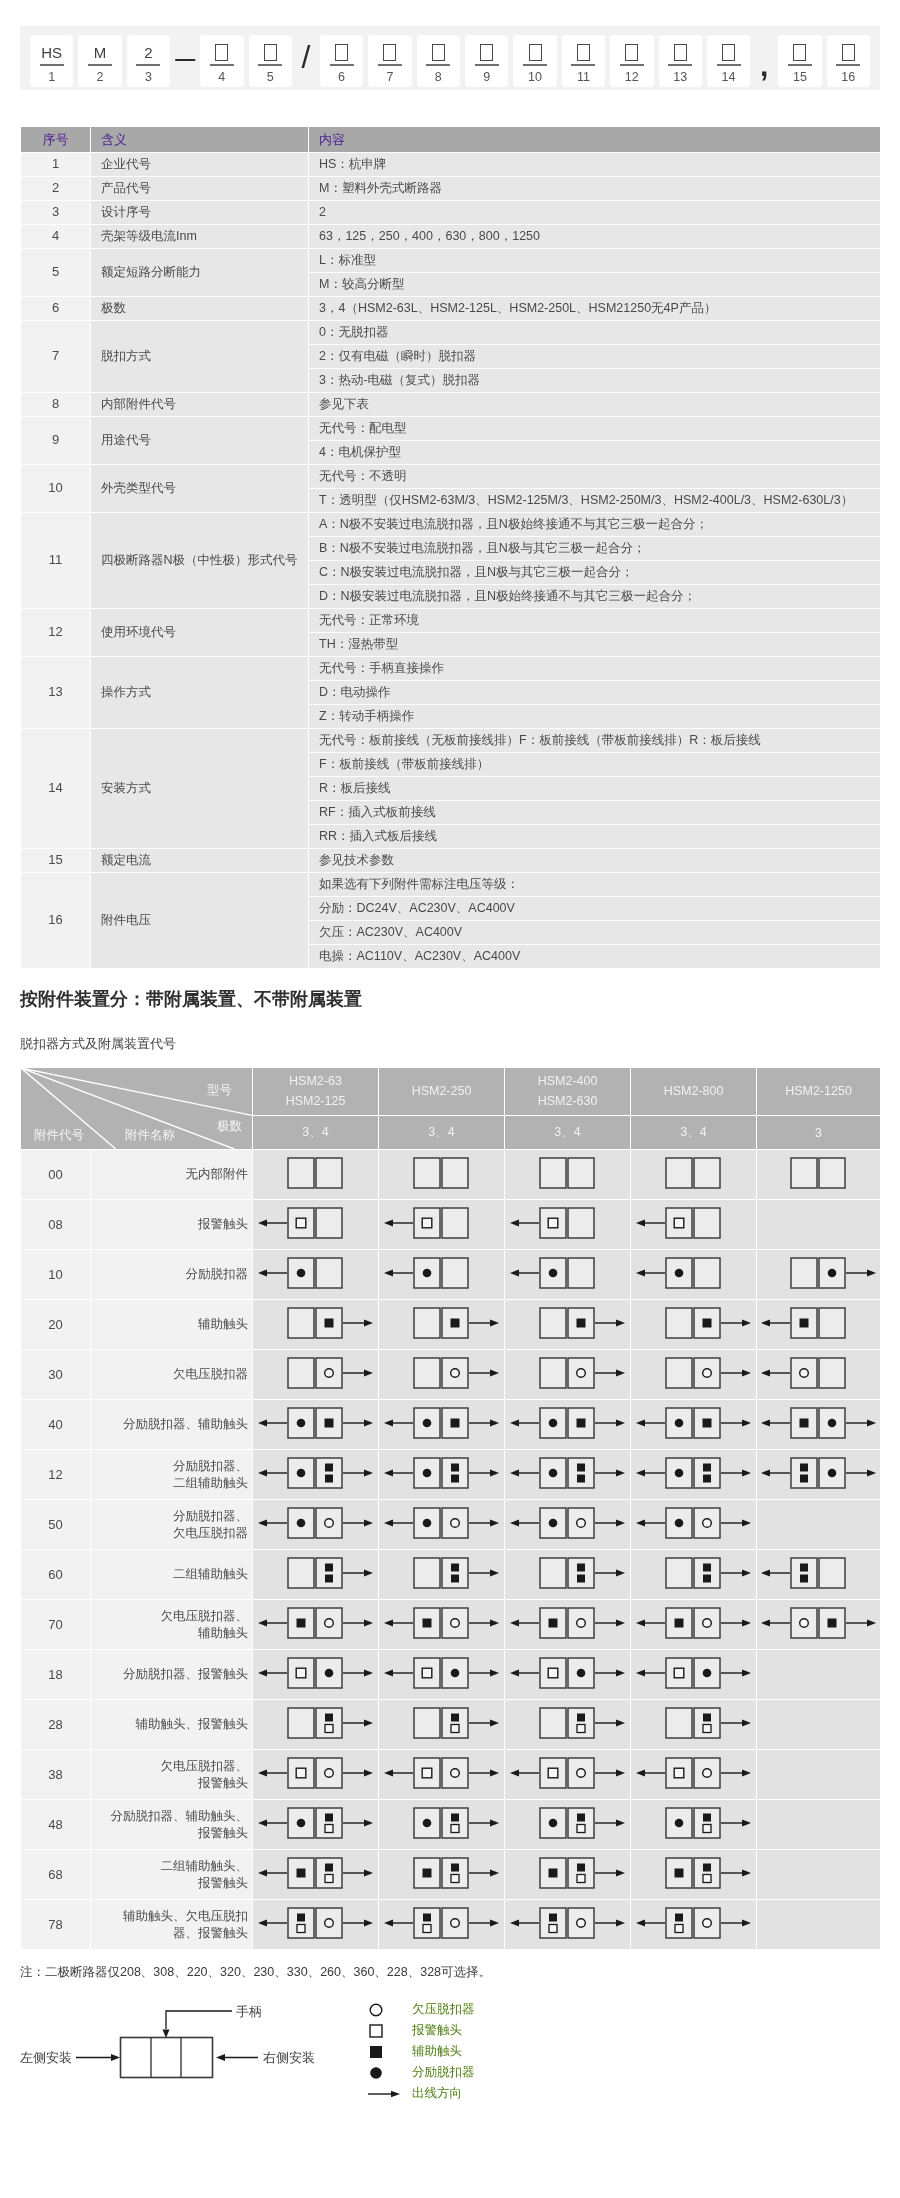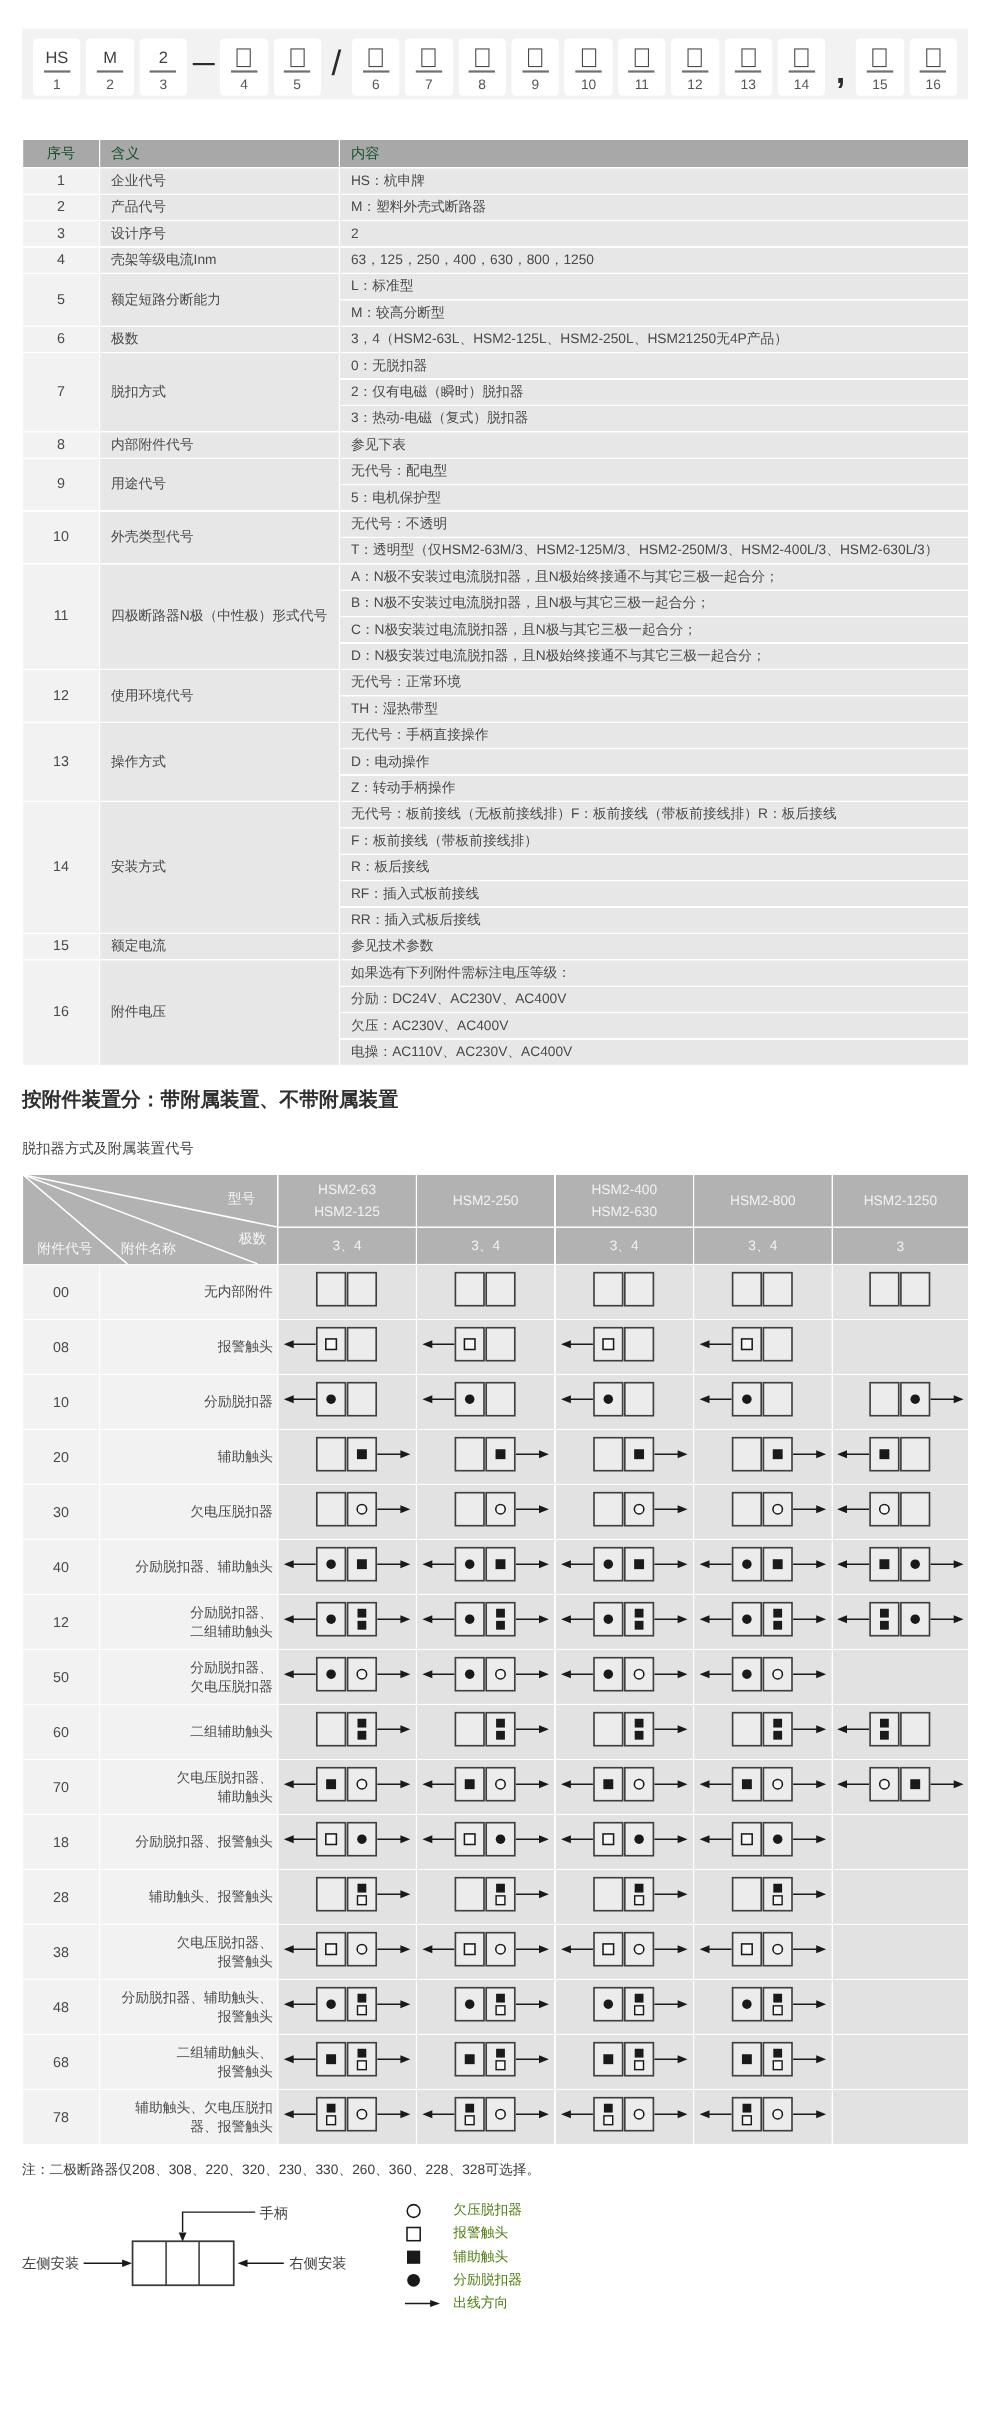--- a/index.html
+++ b/index.html
@@ -23,21 +23,21 @@
   .sep{flex:0 0 18px;display:flex;justify-content:center;color:#2b2b2b;}
   .sep.dash{font-size:20px;font-weight:700;margin-top:12px;}
   .sep.slash{font-size:32px;font-weight:400;margin-top:4px;}
   .sep.comma{font-size:30px;font-weight:700;margin-top:14px;}
 
   
   table{border-collapse:collapse;table-layout:fixed;width:860px;}
   td,th{border:1px solid #fff;box-sizing:border-box;overflow:hidden;}
 
   .meaning-table{margin-top:36px;}
-  .meaning-table th{background:var(--h1);color:#14532d;font-size:13px;font-weight:400;
+  .meaning-table th{background:var(--h1);color:#4c1d95;font-size:13px;font-weight:400;
                     height:26px;text-align:left;padding:0 0 0 10px;}
   .meaning-table th.no{text-align:center;padding:0;}
   .meaning-table td{font-size:12.5px;height:24px;padding:2px 8px 2px 10px;
                     background:var(--cell);line-height:1.4;color:var(--text);}
   .meaning-table td.no{background:var(--cellL);text-align:center;padding:0;font-size:13px;}
   .meaning-table td.meaning{vertical-align:middle;}
 
   .heading-bold{font-size:18px;font-weight:700;color:#2f2f2f;margin-top:18px;}
   .table-title{font-size:13px;color:#3f3f3f;margin-top:24px;}
 
@@ -238,21 +238,21 @@
             <td class="no" rowspan="1">8</td>
             <td class="meaning" rowspan="1">内部附件代号</td>
             <td class="contentcell">参见下表</td>
           </tr>
           <tr>
             <td class="no" rowspan="2">9</td>
             <td class="meaning" rowspan="2">用途代号</td>
             <td class="contentcell">无代号：配电型</td>
           </tr>
           <tr>
-            <td class="contentcell">5：电机保护型</td>
+            <td class="contentcell">4：电机保护型</td>
           </tr>
           <tr>
             <td class="no" rowspan="2">10</td>
             <td class="meaning" rowspan="2">外壳类型代号</td>
             <td class="contentcell">无代号：不透明</td>
           </tr>
           <tr>
             <td class="contentcell">T：透明型（仅HSM2-63M/3、HSM2-125M/3、HSM2-250M/3、HSM2-400L/3、HSM2-630L/3）</td>
           </tr>
           <tr>
@@ -345,21 +345,21 @@
           <tr>
             <td class="corner" rowspan="2" colspan="2">
               <svg width="100%" height="100%" viewBox="0 0 234 82" preserveAspectRatio="none" style="position:absolute;inset:0">
                 <line x1="0" y1="0" x2="234" y2="48" stroke="#ffffff" stroke-width="1.4"></line>
                 <line x1="0" y1="0" x2="216" y2="82" stroke="#ffffff" stroke-width="1.4"></line>
                 <line x1="0" y1="0" x2="96" y2="82" stroke="#ffffff" stroke-width="1.4"></line>
               </svg>
               <span style="right: 20px; top: 14px;">型号</span>
               <span style="right: 10px; top: 50px;">极数</span>
               <span style="left: 13px; bottom: 5px;">附件代号</span>
-              <span style="left: 89px; bottom: 5px;">附件名称</span>
+              <span style="left: 104px; bottom: 5px;">附件名称</span>
             </td>
             <td class="model">
               <div>HSM2-63</div>
               <div>HSM2-125</div>
             </td>
             <td class="model">
               <div>HSM2-250</div>
             </td>
             <td class="model">
               <div>HSM2-400</div>

